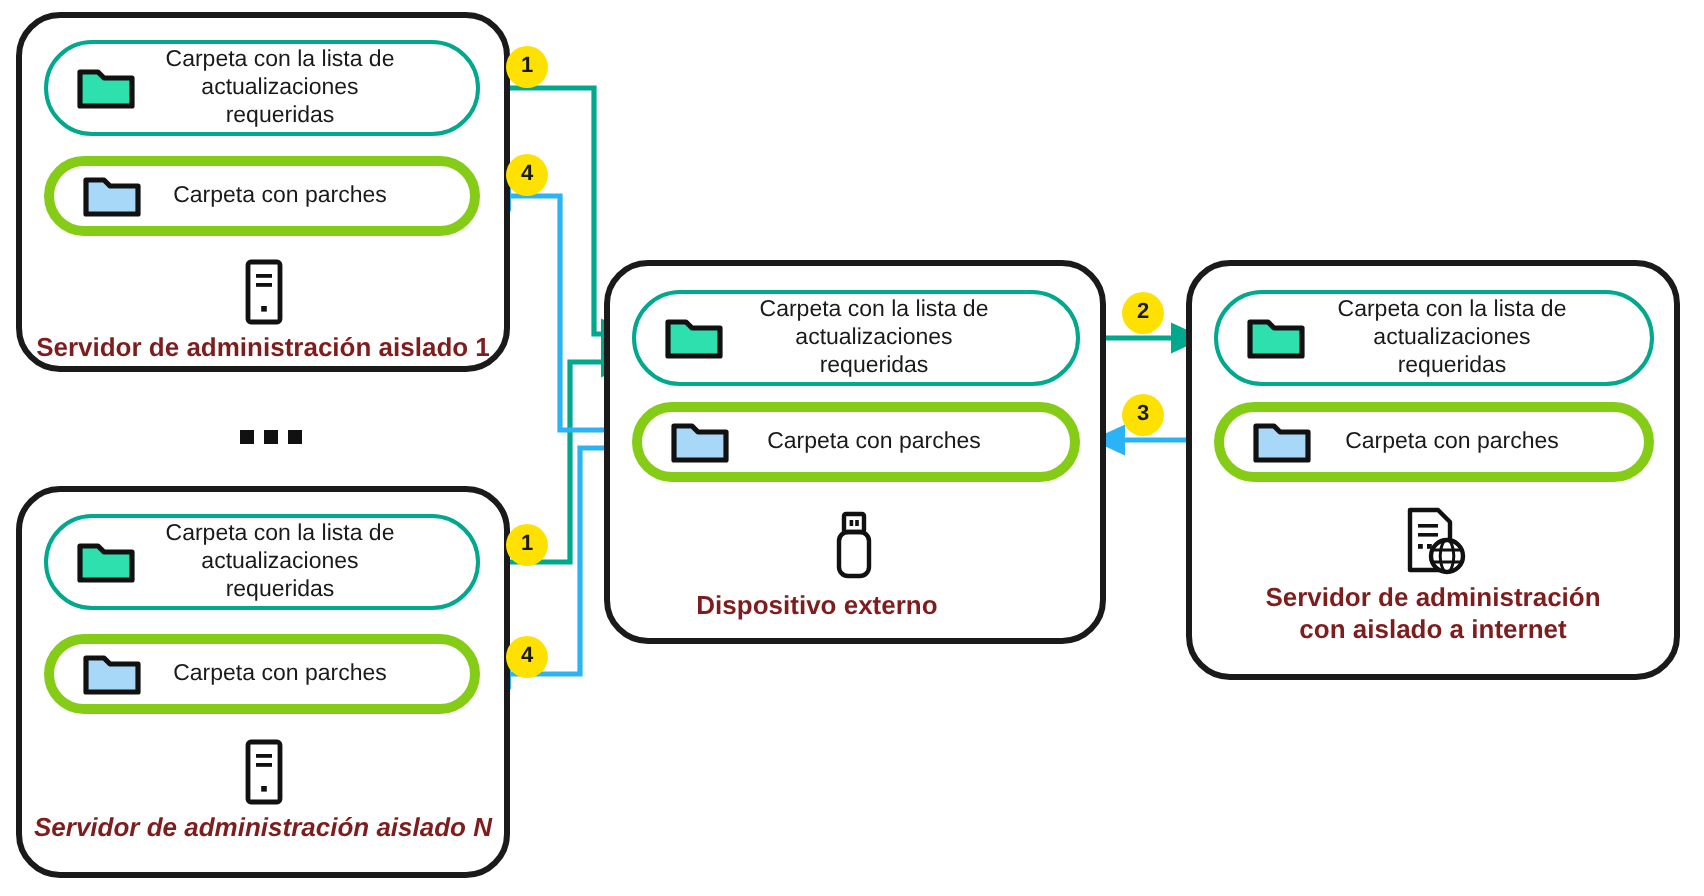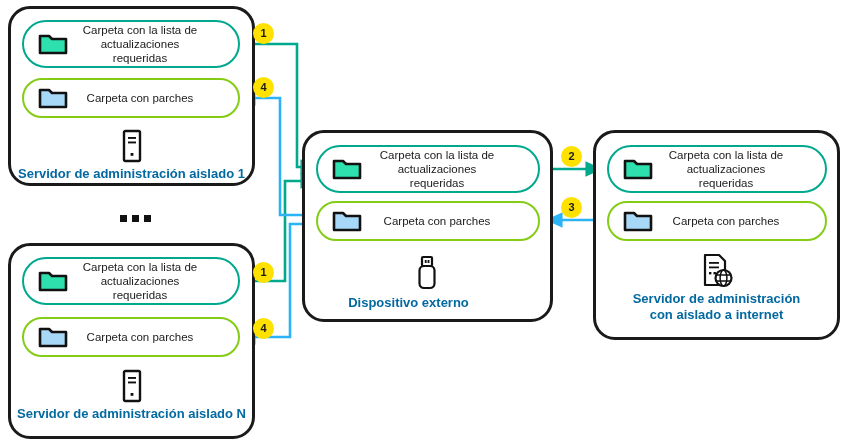--- a/index.html
+++ b/index.html
@@ -30,21 +30,21 @@
   .folder-pill {
     position: absolute;
     box-sizing: border-box;
     display: flex;
     align-items: center;
     border-radius: 999px;
     background: #ffffff;
     padding-left: 14px;
   }
   .folder-pill.green { border: 2px solid #00A88E; justify-content: center; }
-  .folder-pill.blue  { border: 2px solid #84cc16; }
+  .folder-pill.blue  { border: 5px solid #84cc16; }
 
   .folder-icon {
     flex: 0 0 auto;
     width: 30px;
     height: 24px;
     margin-right: 8px;
   }
   .pill-label {
     flex: 1 1 auto;
     text-align: center;
@@ -53,21 +53,21 @@
     color: #1a1a1a;
     padding-right: 34px;
     white-space: pre-line;
   }
   
   .caption {
     position: absolute;
     text-align: center;
     font-size: 13px;
     font-weight: bold;
-    color: #0369a1;
+    color: #7f1d1d;
     line-height: 16px;
     white-space: pre-line;
   }
   .device-icon {
     position: absolute;
   }
   
   .ellipsis {
     position: absolute;
     display: flex;
@@ -193,21 +193,21 @@
 
   <div class="device-icon" style="left:118px; top:369px;">
     <svg width="28" height="34" viewBox="0 0 28 34">
       <rect x="6" y="2" width="16" height="30" rx="1.5" fill="none" stroke="#111" stroke-width="2.4"></rect>
       <rect x="10" y="8" width="8" height="1.9" fill="#111"></rect>
       <rect x="10" y="12.5" width="8" height="1.9" fill="#111"></rect>
       <rect x="12.6" y="24" width="2.8" height="2.8" fill="#111"></rect>
     </svg>
   </div>
 
-  <div class="caption" style="left:8px; top:406px; width:247px;">Servidor de administración aislado N</div>
+  <div class="caption" style="left:8px; top:406px; width:247px;font-style:italic;">Servidor de administración aislado N</div>
 
   <div class="container-box" style="left:302px; top:130px; width:251px; height:192px;"></div>
 
   <div class="folder-pill green" style="left:316px; top:145px; width:224px; height:48px;">
     <span class="folder-icon">
       <svg viewBox="0 0 30 24" width="30" height="24">
         <path d="M2 4 h9 l3 3 h14 v14 a0 0 0 0 1 0 0 h-26 z" fill="#2EE0AE" stroke="#111" stroke-width="2.6" stroke-linejoin="round"></path>
       </svg>
     </span>
     <span class="pill-label">Carpeta con la lista de

